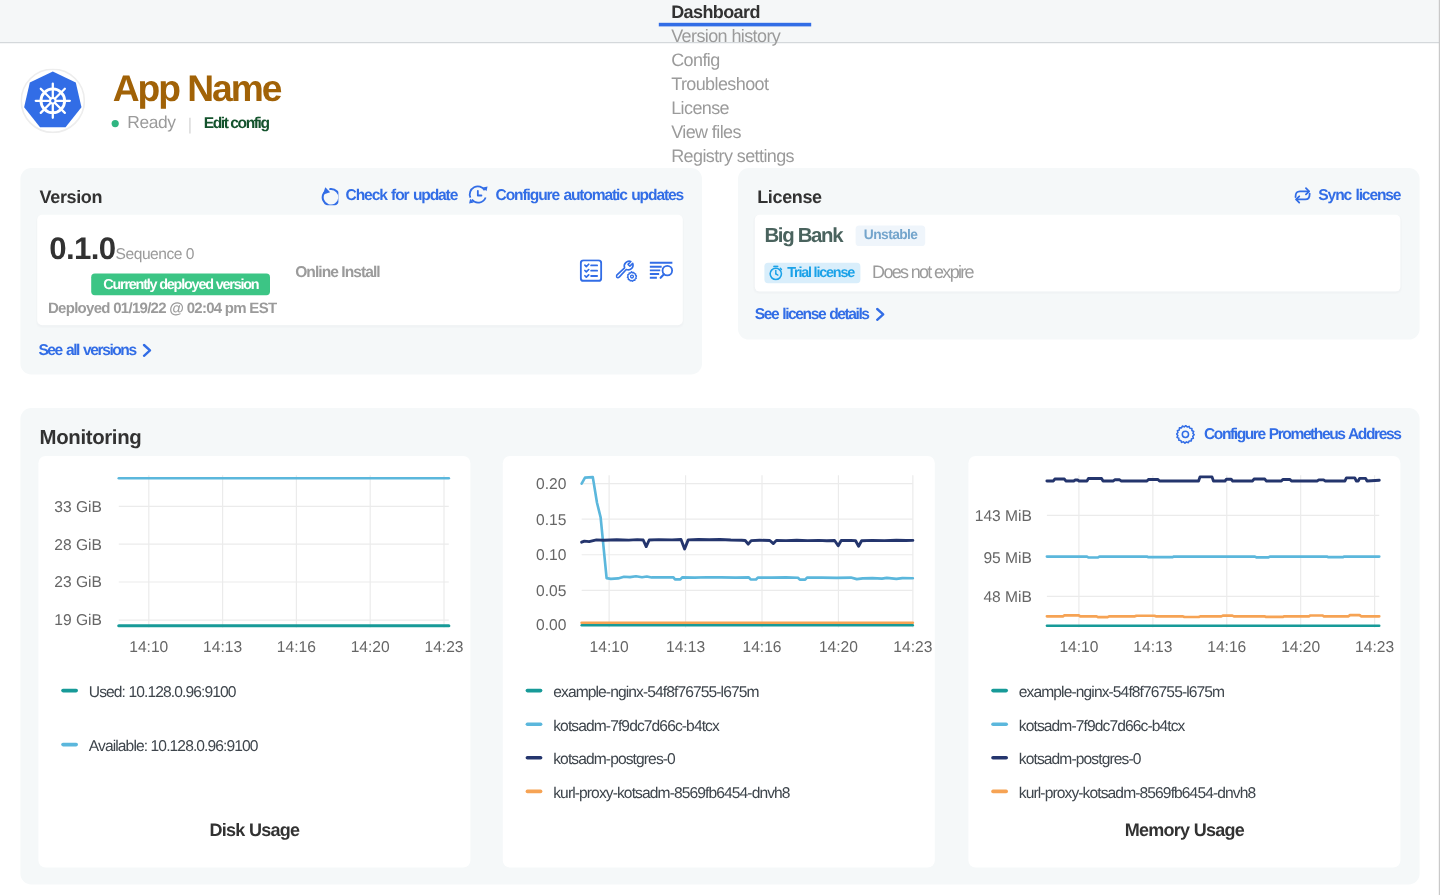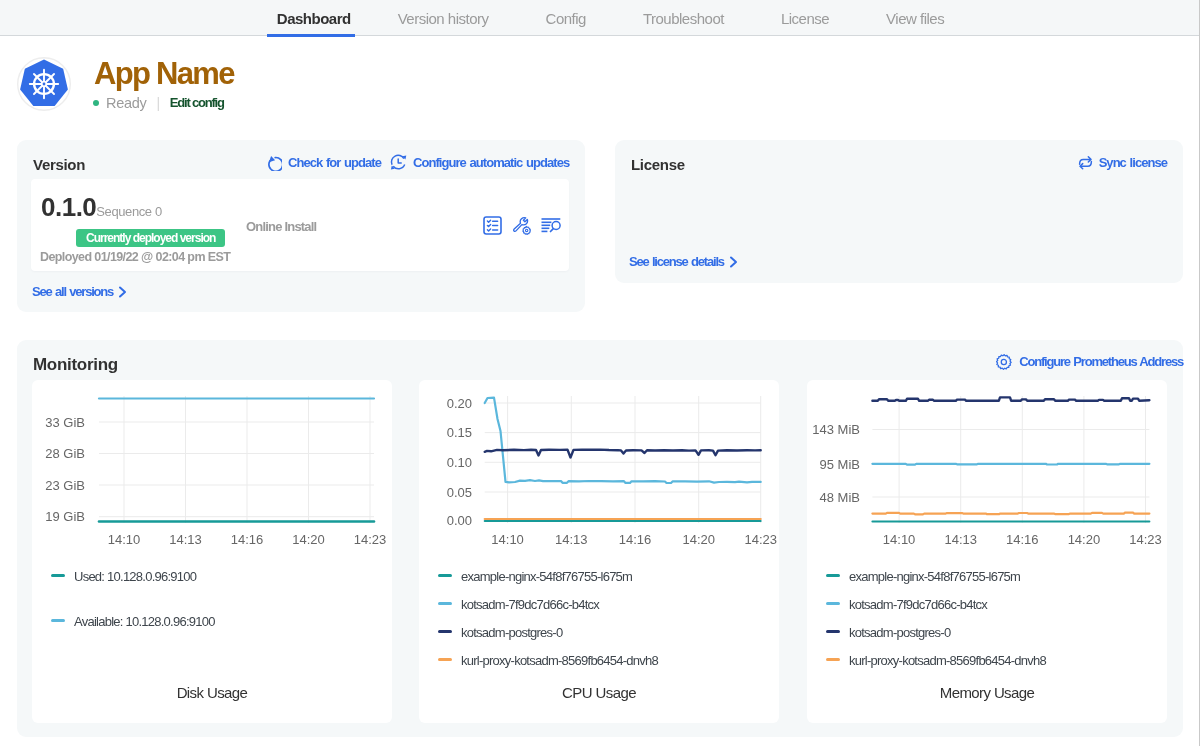--- a/index.html
+++ b/index.html
@@ -1,51 +1,52 @@
 <!DOCTYPE html>
 <html><head>
 <meta charset="utf-8">
 <title>App Name</title>
 <style>
 * { margin:0; padding:0; box-sizing:border-box; }
 html,body { width:1200px; height:746px; background:#fff; font-family:"Liberation Sans", sans-serif; overflow:hidden; position:relative; }
 .nav { position:absolute; left:0; top:0; width:1200px; height:36px; background:#f5f7f8; border-bottom:1px solid #d4d8db; display:flex; justify-content:center; }
-.tabs { display:flex; margin-left:12px; }
+.tabs { display:flex; margin-left:12px;flex-direction:column; }
 .tab { font-size:15px; letter-spacing:-0.5px; color:#9b9b9b; display:flex; align-items:center; padding:2px 4px 0 10px; margin:0 20px -2px 23px; border-bottom:3px solid transparent; }
 .tab.active { color:#323232; font-weight:700; border-bottom-color:#326de6; margin-right:10px; }
 .app-name { position:absolute; left:94px; top:58px; font-size:31px; line-height:1; font-weight:700; color:#a16207; letter-spacing:-1.7px; }
 .ready-row { position:absolute; left:93px; top:95px; display:flex; align-items:center; font-size:14.5px; letter-spacing:-0.3px; color:#9b9b9b; line-height:16px; }
 .dot { width:6px; height:6px; border-radius:50%; background:#2fb581; margin-right:7px; }
 .sep { color:#d8d8d8; margin:0 10px; font-size:14px; font-weight:400; }
 .editcfg { font-size:13px; font-weight:700; color:#14532d; letter-spacing:-1.2px; }
 .card { position:absolute; background:#f5f8f9; border-radius:9px; }
 .card-h { position:absolute; font-size:15px; font-weight:700; color:#323232; letter-spacing:-0.3px; }
 .inner { position:absolute; background:#fff; border-radius:4px; box-shadow:0 1px 2px rgba(50,60,70,.04); }
 .link { font-size:13px; font-weight:700; color:#326de6; display:flex; align-items:center; position:absolute; white-space:nowrap; letter-spacing:-0.95px; word-spacing:1px; line-height:17px; }
 .link svg { margin-right:6px; }
 .blink { letter-spacing:-1.2px; }
 .badge-green { display:inline-block; background:#3cc585; color:#fff; font-size:12px; font-weight:700; letter-spacing:-1.0px; padding:0 10px; line-height:18px; border-radius:3px; }
 .legend-row { position:absolute; left:19px; display:flex; align-items:center; white-space:nowrap; line-height:14px; }
 .legend-dash { width:14px; height:3px; border-radius:2px; margin-right:9px; flex:none; margin-bottom:3px; }
 .legend-row span:last-child { font-size:13px; color:#3e454c; letter-spacing:-0.75px; }
-.chart-title { position:absolute; left:0; width:100%; text-align:center; top:304px; font-size:15px; font-weight:400; color:#323232; letter-spacing:-0.6px; line-height:17px; }
+.chart-title { position:absolute; left:0; width:100%; text-align:center; top:304px; font-size:15px; font-weight:700; color:#323232; letter-spacing:-0.6px; line-height:17px; }
 .chart-card { position:absolute; top:40px; width:360px; height:343px; background:#fff; border-radius:6px; }
 .chev { margin-left:5px; }
 </style>
 </head>
 <body>
 
 <div class="nav">
     <div class="tabs">
 <div class="tab active">Dashboard</div>
 <div class="tab">Version history</div>
 <div class="tab">Config</div>
 <div class="tab">Troubleshoot</div>
 <div class="tab">License</div>
 <div class="tab">View files</div>
+<div class="tab">Registry settings</div>
 </div>
   </div>
 
 <svg style="position:absolute;left:17px;top:57px" width="54" height="54" viewBox="0 0 54 54">
 <circle cx="27" cy="27" r="27" fill="#fff"></circle>
 <circle cx="27" cy="27" r="26.3" fill="none" stroke="#ededed" stroke-width="1.4"></circle>
 <polygon points="27.00,2.50 46.15,11.72 50.89,32.45 37.63,49.07 16.37,49.07 3.11,32.45 7.85,11.72" fill="#326de6"></polygon>
 <g stroke="#fff" stroke-width="1.9" stroke-linecap="round">
 <line x1="27" y1="27" x2="27.00" y2="12.80"></line>
 <line x1="27" y1="27" x2="37.04" y2="16.96"></line>
@@ -123,28 +124,44 @@
 </div>
 
 <div class="card" style="left:615px; top:140px; width:568px; height:143px;">
   <div class="card-h" style="left:16px; top:16px;">License</div>
   <div class="link" style="right:16px; top:13px;"><svg width="15" height="18" viewBox="0 0 15 18" fill="none">
 <path d="M1.6 11.2 C1.6 7.6 2.9 6.4 5.3 6.4 L12.6 6.4" stroke="#326de6" stroke-width="1.5" stroke-linecap="round" fill="none"></path>
 <path d="M10.3 3.8 L12.9 6.4 L10.3 9.0" stroke="#326de6" stroke-width="1.5" stroke-linecap="round" stroke-linejoin="round" fill="none"></path>
 <path d="M13.4 8.4 C13.4 12.0 12.1 13.2 9.7 13.2 L2.4 13.2" stroke="#326de6" stroke-width="1.5" stroke-linecap="round" fill="none"></path>
 <path d="M4.7 10.6 L2.1 13.2 L4.7 15.8" stroke="#326de6" stroke-width="1.5" stroke-linecap="round" stroke-linejoin="round" fill="none"></path>
 </svg>Sync license</div>
+  <div class="inner" style="left:14px; top:39px; width:538px; height:64px;">
+    <div style="position:absolute; left:8px; top:8px; display:flex; align-items:center;">
+      <span style="font-size:17px; font-weight:700; color:#4a635e; letter-spacing:-1.1px; line-height:19px;">Big Bank</span>
+      <span style="margin-left:11px; background:#eff5fb; color:#74a5cc; font-size:11.5px; font-weight:600; letter-spacing:-0.5px; padding:0 7px; line-height:17px; border-radius:3px;">Unstable</span>
+    </div>
+    <div style="position:absolute; left:8px; top:40px; display:flex; align-items:center;">
+      <span style="display:inline-flex; align-items:center; background:#d9eefb; color:#1ba2e8; font-size:12px; font-weight:700; letter-spacing:-1px; padding:0 5px 0 3px; line-height:17px; border-radius:3px; height:17px;"><svg width="13" height="13" viewBox="0 0 13 13" fill="none">
+<circle cx="6.5" cy="7.2" r="4.7" stroke="#1ba2e8" stroke-width="1.3" fill="none"></circle>
+<line x1="6.5" y1="7.2" x2="6.5" y2="4.4" stroke="#1ba2e8" stroke-width="1.2" stroke-linecap="round"></line>
+<line x1="6.5" y1="7.2" x2="8.2" y2="8.2" stroke="#1ba2e8" stroke-width="1.2" stroke-linecap="round"></line>
+<line x1="5" y1="1" x2="8" y2="1" stroke="#1ba2e8" stroke-width="1.4" stroke-linecap="round"></line>
+<line x1="10.3" y1="2.6" x2="11.2" y2="3.5" stroke="#1ba2e8" stroke-width="1.2" stroke-linecap="round"></line>
+</svg><span style="width:3px"></span>Trial license</span>
+      <span style="margin-left:10px; font-size:15px; color:#9b9b9b; letter-spacing:-1.4px;">Does not expire</span>
+    </div>
+  </div>
   <div class="link blink" style="left:14px; top:113px;">See license details<svg width="9" height="12" viewBox="0 0 9 12" fill="none" class="chev">
         <path d="M2 1.5 L7 6 L2 10.5" stroke="#326de6" stroke-width="2" stroke-linecap="round" stroke-linejoin="round" fill="none"></path>
       </svg></div>
 </div>
 
 <div class="card" style="left:17px; top:340px; width:1166px; height:397px;">
   <div class="card-h" style="left:16px; top:15px; font-size:17px;">Monitoring</div>
-  <div class="link" style="right:0; top:13px; letter-spacing:-1.2px;"><svg width="16" height="16" viewBox="0 0 16 16" fill="none">
+  <div class="link" style="right:16px; top:13px; letter-spacing:-1.2px;"><svg width="16" height="16" viewBox="0 0 16 16" fill="none">
 <path d="M8 1 L9.2 2.2 L10.8 1.7 L11.4 3.3 L13.1 3.4 L13.1 5.1 L14.6 5.9 L13.9 7.4 L15 8.7 L13.8 9.9 L14.3 11.5 L12.7 12.1 L12.6 13.8 L10.9 13.8 L10.1 15.3 L8.6 14.6 L7.3 15.7 L6.1 14.5 L4.5 15 L3.9 13.4 L2.2 13.3 L2.2 11.6 L0.7 10.8 L1.4 9.3 L0.3 8 L1.5 6.8 L1 5.2 L2.6 4.6 L2.7 2.9 L4.4 2.9 L5.2 1.4 L6.7 2.1 Z" stroke="#326de6" stroke-width="1.3" stroke-linejoin="round" fill="none" transform="translate(0.15,-0.35)"></path>
 <circle cx="7.85" cy="7.95" r="2.6" stroke="#326de6" stroke-width="1.3" fill="none"></circle>
 </svg><span style="width:1px"></span>Configure Prometheus Address</div>
 
   <div class="chart-card" style="left:15px;">
     <svg width="360" height="170" viewBox="0 0 360 170" font-family="Liberation Sans, sans-serif" style="position:absolute;left:0;top:0">
 <line x1="67.0" y1="42.0" x2="342.0" y2="42.0" stroke="#ebebeb" stroke-width="1"></line>
 <line x1="67.0" y1="73.5" x2="342.0" y2="73.5" stroke="#ebebeb" stroke-width="1"></line>
 <line x1="67.0" y1="105.0" x2="342.0" y2="105.0" stroke="#ebebeb" stroke-width="1"></line>
 <line x1="67.0" y1="136.7" x2="342.0" y2="136.7" stroke="#ebebeb" stroke-width="1"></line>
@@ -212,21 +229,20 @@
         <span>kotsadm-7f9dc7d66c-b4tcx</span>
       </div>
 <div class="legend-row" style="top:245.89999999999998px">
         <span class="legend-dash" style="background:#24356d"></span>
         <span>kotsadm-postgres-0</span>
       </div>
 <div class="legend-row" style="top:274.09999999999997px">
         <span class="legend-dash" style="background:#f6a354"></span>
         <span>kurl-proxy-kotsadm-8569fb6454-dnvh8</span>
       </div>
-    <div class="chart-title">CPU Usage</div>
   </div>
 
   <div class="chart-card" style="left:790px;">
     <svg width="360" height="170" viewBox="0 0 360 170" font-family="Liberation Sans, sans-serif" style="position:absolute;left:0;top:0">
 <line x1="65.4" y1="49.5" x2="342.4" y2="49.5" stroke="#ebebeb" stroke-width="1"></line>
 <line x1="65.4" y1="84.5" x2="342.4" y2="84.5" stroke="#ebebeb" stroke-width="1"></line>
 <line x1="65.4" y1="117.0" x2="342.4" y2="117.0" stroke="#ebebeb" stroke-width="1"></line>
 <line x1="92.1" y1="16.0" x2="92.1" y2="143.0" stroke="#ebebeb" stroke-width="1"></line>
 <line x1="153.7" y1="16.0" x2="153.7" y2="143.0" stroke="#ebebeb" stroke-width="1"></line>
 <line x1="215.3" y1="16.0" x2="215.3" y2="143.0" stroke="#ebebeb" stroke-width="1"></line>

